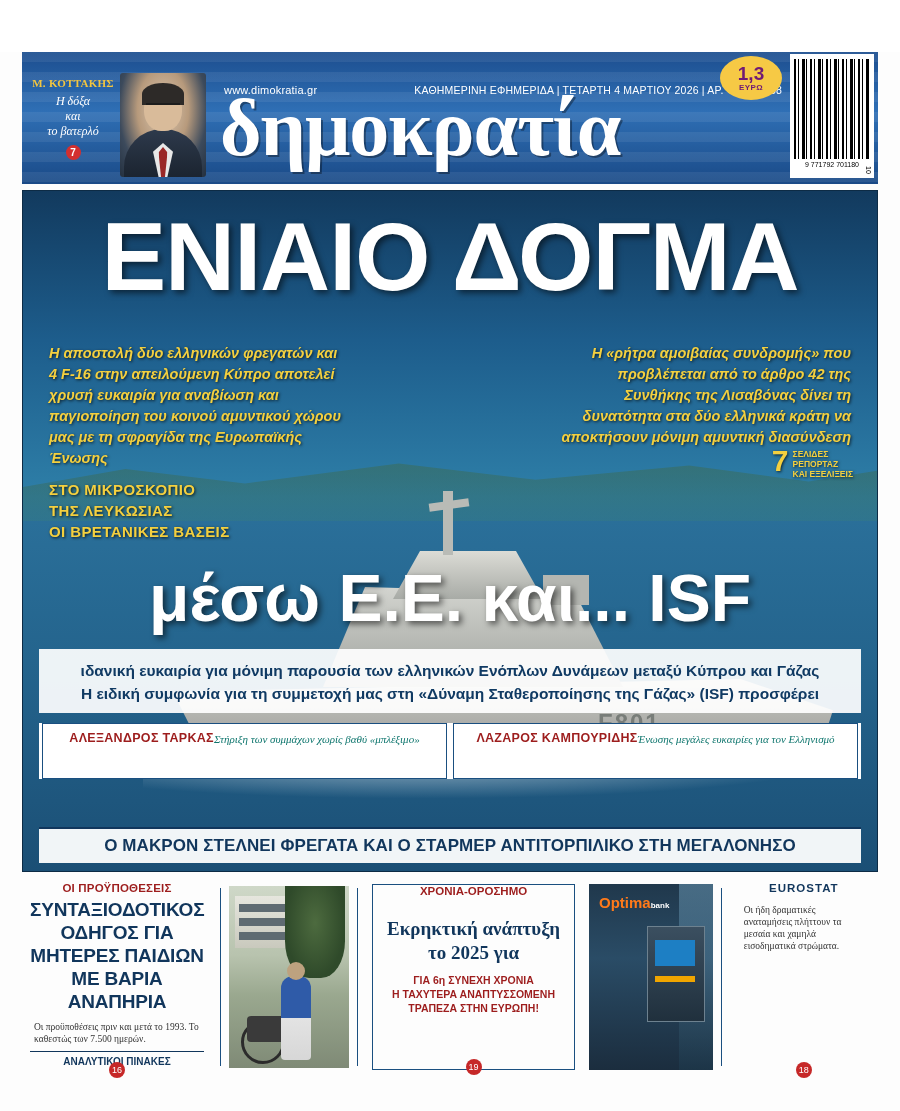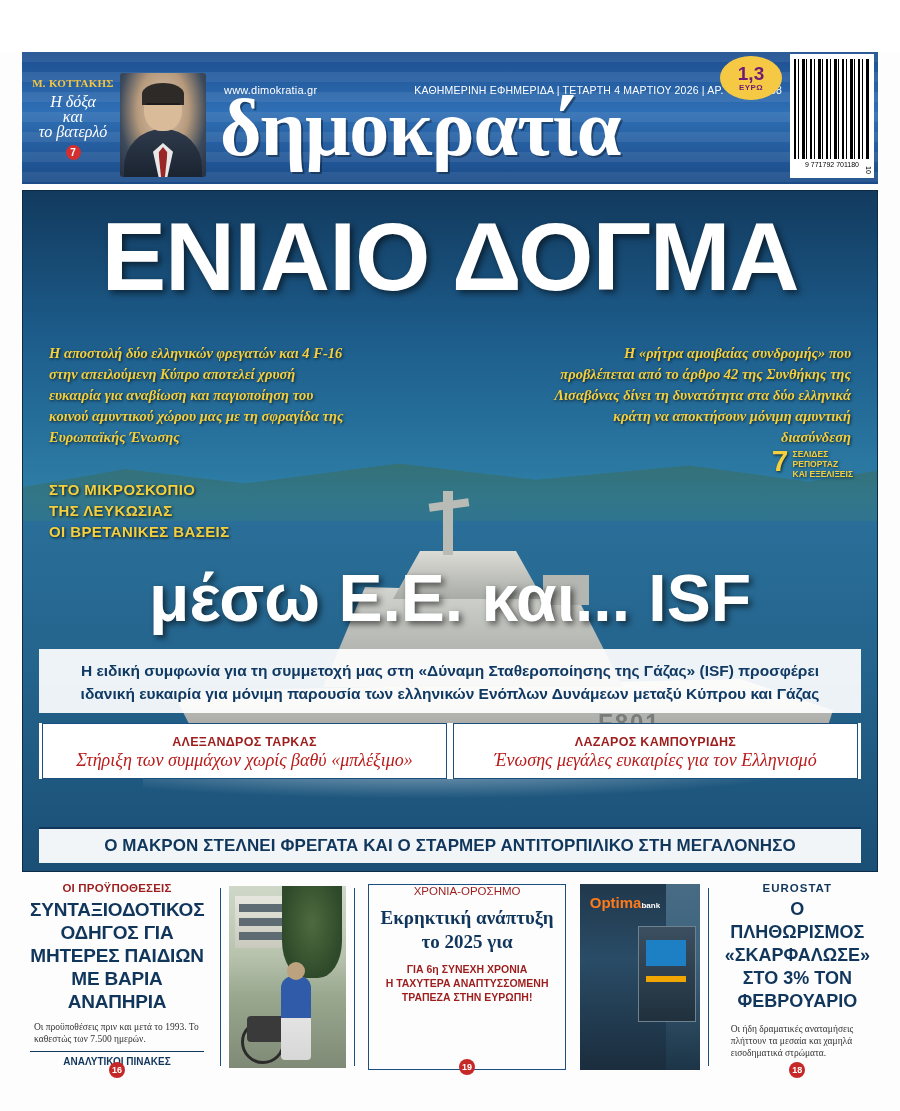--- a/index.html
+++ b/index.html
@@ -38,21 +38,21 @@
   }
   .kottakis-text {
     width: 96px; color: #ffffff; text-align: center;
     font-family: "Liberation Serif", serif;
     padding-left: 6px;
   }
   .kottakis-name {
     font-size: 11px; font-weight: bold; color: #f3c640; letter-spacing: .3px;
     margin-bottom: 5px;
   }
-  .kottakis-line { font-size: 16px; line-height: 15px; font-style: italic; }
+  .kottakis-line { font-size: 12px; line-height: 15px; font-style: italic; }
   .page-dot {
     display: inline-block; margin-top: 6px;
     width: 15px; height: 15px; border-radius: 50%;
     background: #d32f2f; color: #fff; font-size: 10px; font-weight: bold;
     line-height: 15px; text-align: center;
     font-family: "Liberation Sans", sans-serif;
   }
   .portrait {
     width: 86px; height: 104px; margin-left: 2px; margin-top: 14px;
     background: radial-gradient(ellipse at 50% 35%, #dcc9b4 0%, #b79a7c 42%, #3c4a5c 72%, #24303f 100%);
@@ -197,21 +197,21 @@
     font-family: "Liberation Sans", sans-serif;
     font-weight: bold;
     font-size: 97px; line-height: 96px;
     color: #ffffff;
     letter-spacing: -1px;
     text-shadow: 3px 3px 6px rgba(0,0,0,.55);
   }
   .kicker-left, .kicker-right {
     position: absolute; top: 152px; width: 300px;
     color: #f4d03f;
-    font-family: Liberation Serif, serif;
+    font-family: Liberation Sans, sans-serif;
     font-style: italic; font-weight: bold;
     font-size: 14.5px; line-height: 21px;
     text-shadow: 1px 1px 3px rgba(0,0,0,.75);
   }
   .kicker-left { left: 26px; text-align: left; }
   .kicker-right { right: 26px; text-align: right; }
 
   .micro {
     position: absolute; left: 26px; top: 288px;
     color: #f4d03f; font-family: "Liberation Sans", sans-serif;
@@ -250,29 +250,29 @@
   .opinion-row {
     position: absolute; left: 16px; right: 16px; top: 532px;
     height: 56px;
     background: #ffffff;
     display: flex; align-items: stretch;
   }
   .op {
     flex: 1; text-align: center; padding: 7px 8px;
     border: 1px solid #1a4f80;
     margin: 0 3px;
-    display: flex; flex-direction: column; justify-content: center;
+    display: flex; flex-direction: row; justify-content: center;
   }
   .op-name {
     color: #9d1d1d; font-weight: bold; font-size: 12.5px; letter-spacing: .3px;
     margin-bottom: 3px;
   }
   .op-text {
-    color: #b91c1c; font-family: "Liberation Serif", serif;
-    font-size: 18px; font-style: italic; line-height: 16px;
+    color: #0f766e; font-family: "Liberation Serif", serif;
+    font-size: 11px; font-style: italic; line-height: 16px;
   }
   .op-center {
     flex: 0 0 200px; border: 2px solid #9d1d1d; margin: 0 3px;
     display: flex; flex-direction: column; justify-content: center; align-items: center;
     padding: 4px;
   }
   .op-center span {
     color: #9d1d1d; font-weight: bold; font-size: 11.5px; line-height: 14px;
     text-align: center; letter-spacing: .2px;
   }
@@ -313,21 +313,21 @@
     margin-top: 8px; color: #333; font-size: 9.5px; line-height: 12px;
     font-family: "Liberation Serif", serif; text-align: left; padding: 0 4px;
   }
   .c1 .analytics {
     margin-top: 6px; color: #11365c; font-weight: bold; font-size: 10px;
     border-top: 1px solid #11365c; padding-top: 4px;
   }
   .badge-num {
     position: absolute; left: 50%; transform: translateX(-50%);
     bottom: -6px; width: 16px; height: 16px; border-radius: 50%;
-    background: #c62828; color: #fff; font-size: 9px; font-weight: bold;
+    background: #c62828; color: #fff; font-size: 9px; font-weight: normal;
     line-height: 16px; text-align: center;
   }
 
   .photo-a {
     width: 142px; margin: 4px 0;
     background: linear-gradient(to bottom, #cfd8c8 0%, #b8c3ae 38%, #9aa88f 60%, #7f8a76 100%);
     position: relative; overflow: hidden;
   }
   .photo-a .bldg {
     position: absolute; left: 6px; top: 10px; width: 70px; height: 52px;
@@ -358,21 +358,21 @@
   }
   .photo-a .chairseat {
     position: absolute; left: 18px; bottom: 26px; width: 40px; height: 26px;
     background: #3a3a3a; border-radius: 4px;
   }
 
   .c3 {
     width: 236px; text-align: center; border: 1px solid #1a4f80; padding: 8px 8px;
     margin: 2px 6px;
   }
-  .c3 .eyebrow { color: #9d1d1d; font-weight: normal; font-size: 11.5px; margin-bottom: 9px; }
+  .c3 .eyebrow { color: #9d1d1d; font-weight: bold; font-size: 11.5px; margin-bottom: 20px; }
   .c3 .title {
     color: #11365c; font-family: "Liberation Serif", serif;
     font-weight: bold; font-size: 19px; line-height: 24px;
   }
   .c3 .sub {
     margin-top: 8px; color: #9d1d1d; font-weight: bold;
     font-size: 10.5px; line-height: 14px;
   }
 
   .photo-b {
@@ -489,22 +489,22 @@
       <div class="pages-txt">
         <div>ΣΕΛΙΔΕΣ</div>
         <div>ΡΕΠΟΡΤΑΖ</div>
         <div>ΚΑΙ ΕΞΕΛΙΞΕΙΣ</div>
       </div>
     </div>
 
     <div class="head-sub">μέσω Ε.Ε. και... ISF</div>
 
     <div class="deck">
+      <div>ιδανική ευκαιρία για μόνιμη παρουσία των ελληνικών Ενόπλων Δυνάμεων μεταξύ Κύπρου και Γάζας</div>
       <div>Η ειδική συμφωνία για τη συμμετοχή μας στη «Δύναμη Σταθεροποίησης της Γάζας» (ISF) προσφέρει</div>
-      <div>ιδανική ευκαιρία για μόνιμη παρουσία των ελληνικών Ενόπλων Δυνάμεων μεταξύ Κύπρου και Γάζας</div>
     </div>
 
     <div class="opinion-row">
       <div class="op">
         <div class="op-name">ΑΛΕΞΑΝΔΡΟΣ ΤΑΡΚΑΣ</div>
         <div class="op-text">Στήριξη των συμμάχων χωρίς βαθύ «μπλέξιμο»</div>
       </div>
       <div class="op">
         <div class="op-name">ΛΑΖΑΡΟΣ ΚΑΜΠΟΥΡΙΔΗΣ</div>
         <div class="op-text">Ένωσης μεγάλες ευκαιρίες για τον Ελληνισμό</div>
@@ -557,20 +557,19 @@
       <div class="optima"><span>Optima</span><small>bank</small></div>
       <div class="atm"></div>
       <div class="atm-screen"></div>
       <div class="atm-slot"></div>
     </div>
 
     <div class="vline"></div>
 
     <div class="cell c5">
       <div class="eyebrow">EUROSTAT</div>
-      <div class="title">Ο ΠΛΗΘΩΡΙΣΜΟΣ «ΣΚΑΡΦΑΛΩΣΕ» ΣΤΟ 3% ΤΟΝ ΦΕΒΡΟΥΑΡΙΟ</div>
       <div class="body">Οι ήδη δραματικές αναταμήσεις πλήττουν τα μεσαία και χαμηλά εισοδηματικά στρώματα.</div>
       <div class="badge-num">18</div>
     </div>
 
   </div>
 
 </div>
 
 </body></html>

